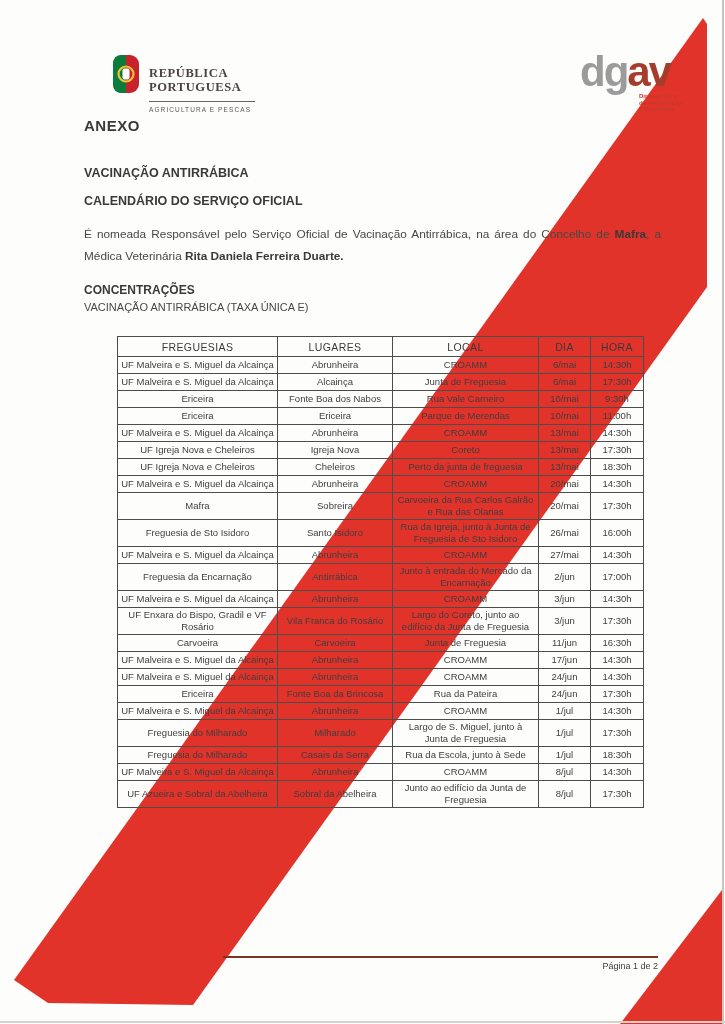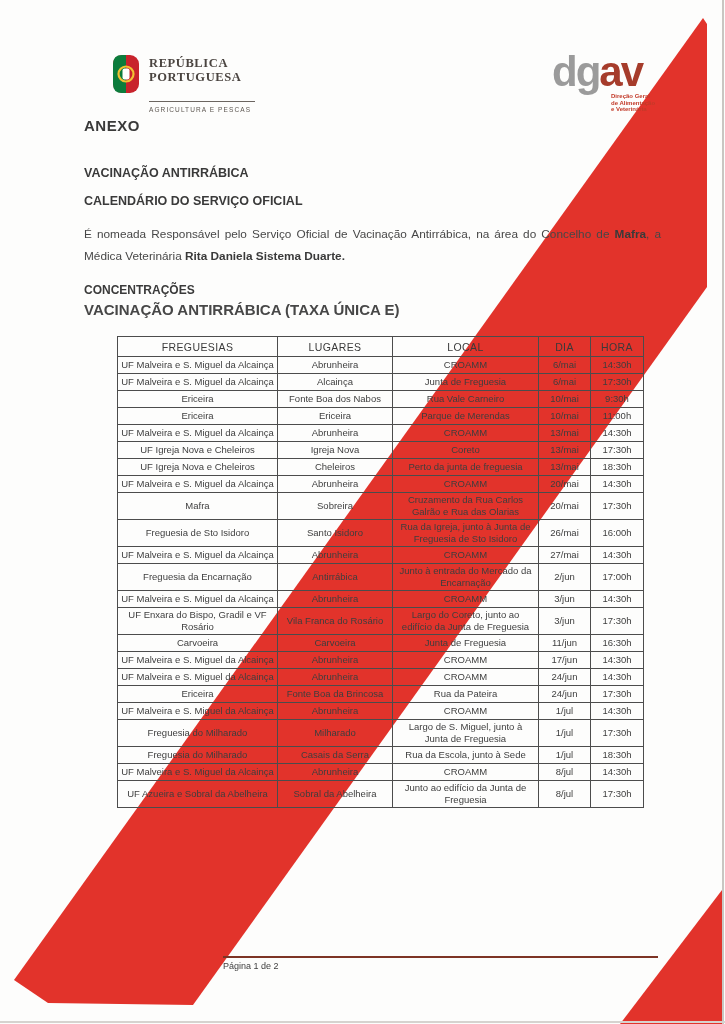--- a/index.html
+++ b/index.html
@@ -8,63 +8,63 @@
     background:#fdfdfc;overflow:hidden;
     font-family:"Liberation Sans",sans-serif;color:#3c3c3c;
   }
   .scan-edge-right{position:absolute;top:0;right:1px;width:2px;height:100%;background:#c9c6c2;z-index:3;}
   .scan-edge-bottom{position:absolute;left:0;bottom:1px;width:100%;height:2px;background:#d6d3cf;z-index:3;}
   .band-svg{position:absolute;top:0;left:0;z-index:1;}
   .content{position:absolute;inset:0;z-index:2;}
 
   
   .gov-logo{position:absolute;left:112px;top:54px;width:160px;}
-  .gov-row{display:flex;align-items:flex-start;}
+  .gov-row{display:flex;align-items:flex-end;}
   .gov-shield{flex:0 0 auto;margin-right:9px;}
   .gov-text{font-family:"Liberation Serif",serif;font-weight:bold;color:#4a4440;
             font-size:12.5px;line-height:14px;letter-spacing:0.6px;padding-top:2px;}
   .gov-rule{margin:7px 0 0 37px;width:106px;height:1px;background:#6b6560;}
   .gov-dept{margin:4px 0 0 37px;font-size:6.5px;letter-spacing:1.1px;color:#5d5751;}
 
   
-  .dgav{position:absolute;left:552px;top:52px;width:112px;height:52px;}
+  .dgav{position:absolute;left:580px;top:52px;width:112px;height:52px;}
   .dgav-word{font-size:42px;font-weight:bold;letter-spacing:-2px;line-height:40px;}
   .dgav-gray{color:#9b9b9b;}
   .dgav-red{color:#a63c2b;}
   .dgav-sub{position:absolute;left:59px;top:41px;font-size:6px;line-height:6.5px;
             font-weight:bold;color:#c23a29;}
 
   .headings{position:absolute;left:84px;width:577px;color:#3a3a3a;}
   .h-annex{top:117px;font-size:15px;font-weight:bold;letter-spacing:0.5px;}
   .h-line1{top:149px;font-size:12.5px;font-weight:bold;}
   .h-line2{top:166px;font-size:12.5px;font-weight:bold;}
   .h-line3{top:194px;font-size:12.5px;font-weight:bold;}
   .s-head {top:283px;font-size:12px;font-weight:bold;}
-  .s-sub  {top:301px;font-size:15px;font-weight:bold;color:#474747;}
+  .s-sub  {top:301px;font-size:11px;font-weight:normal;color:#474747;}
 
   .intro{position:absolute;left:84px;top:223px;width:577px;
          font-size:11.8px;line-height:22px;text-align:justify;color:#474747;}
   .intro b{color:#3a3a3a;}
 
   .table-wrap{position:absolute;left:117px;top:336px;}
   table.sched{border-collapse:collapse;table-layout:fixed;width:526px;}
   .sched th,.sched td{
     border:1px solid #4c4c4c;text-align:center;vertical-align:middle;
     padding:1px 3px;font-size:9.5px;line-height:12px;color:#3e3e3e;
     overflow:hidden;
   }
   .sched th{font-size:10.5px;font-weight:normal;letter-spacing:0.4px;height:17px;color:#3a3a3a;}
   .sched tr{height:17px;}
   .sched{border:1.5px solid #3e3e3e;}
 
   .note{position:absolute;left:84px;top:880px;width:577px;
         font-size:11.8px;line-height:23px;text-align:justify;color:#474747;}
 
   .foot-line{position:absolute;left:223px;top:956px;width:435px;height:2px;background:#7d3425;}
-  .page-num{position:absolute;left:223px;top:961px;width:435px;
+  .page-num{position:absolute;left:223px;top:961px;width:435px;text-align:right;
             font-size:9px;color:#3e3e3e;}
 </style>
 </head>
 <body>
 
 <div class="page">
 
   <svg class="band-svg" width="725" height="1024" viewBox="0 0 725 1024">
     <polygon points="703,18 707,24 707,287 193,1005 48,1003 14,980" fill="#e2332b"></polygon>
     <polygon points="620,1024 722,890 722,1024" fill="#e2332b"></polygon>
@@ -98,21 +98,21 @@
         <div>Direção Geral</div>
         <div>de Alimentação</div>
         <div>e Veterinária</div>
       </div>
     </div>
 
     <div class="headings h-annex">ANEXO</div>
     <div class="headings h-line2">VACINAÇÃO ANTIRRÁBICA</div>
     <div class="headings h-line3">CALENDÁRIO DO SERVIÇO OFICIAL</div>
 
-    <div class="intro"><span>É nomeada Responsável pelo Serviço Oficial de Vacinação Antirrábica, na área do Concelho de </span><b>Mafra</b><span>, a Médica Veterinária </span><b>Rita Daniela Sistema Duarte.</b></div>
+    <div class="intro"><span>É nomeada Responsável pelo Serviço Oficial de Vacinação Antirrábica, na área do Concelho de </span><b>Mafra</b><span>, a Médica Veterinária </span><b>Rita Daniela Ferreira Duarte.</b></div>
 
     <div class="headings s-head">CONCENTRAÇÕES</div>
     <div class="headings s-sub">VACINAÇÃO ANTIRRÁBICA (TAXA ÚNICA E)</div>
 
     <div class="table-wrap">
       <table class="sched">
         <colgroup>
           <col style="width:160px">
             <col style="width:115px">
             <col style="width:146px">
@@ -181,21 +181,21 @@
             <tr>
               <td>UF Malveira e S. Miguel da Alcainça</td>
               <td>Abrunheira</td>
               <td>CROAMM</td>
               <td>20/mai</td>
               <td>14:30h</td>
             </tr>
             <tr>
               <td>Mafra</td>
               <td>Sobreira</td>
-              <td>Cruzamento da Rua Carlos Galrão e Rua das Olarias</td>
+              <td>Carvoeira da Rua Carlos Galrão e Rua das Olarias</td>
               <td>20/mai</td>
               <td>17:30h</td>
             </tr>
             <tr>
               <td>Freguesia de Sto Isidoro</td>
               <td>Santo Isidoro</td>
               <td>Rua da Igreja, junto à Junta de Freguesia de Sto Isidoro</td>
               <td>26/mai</td>
               <td>16:00h</td>
             </tr>

